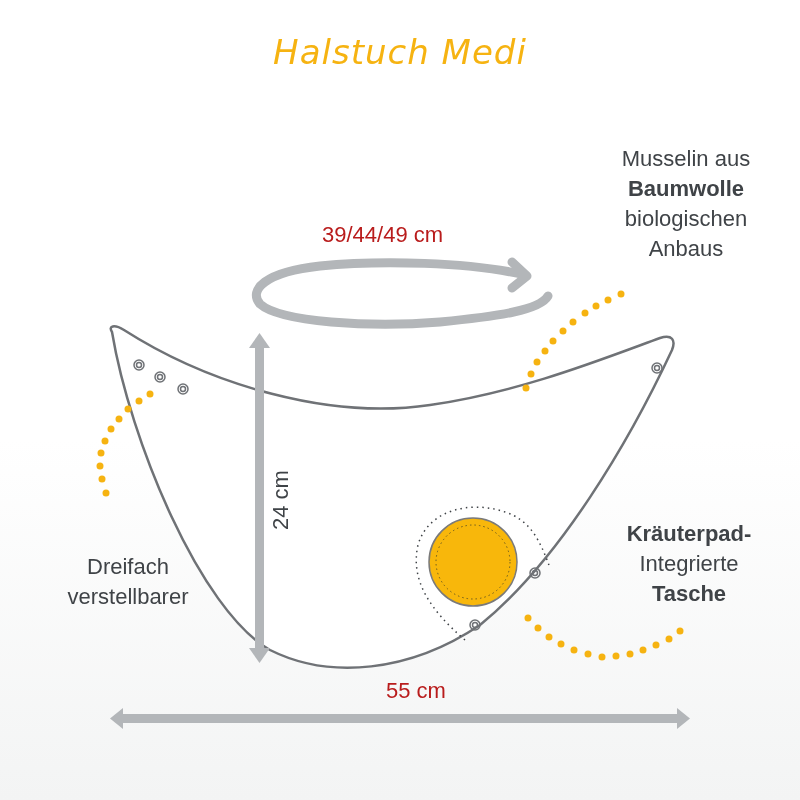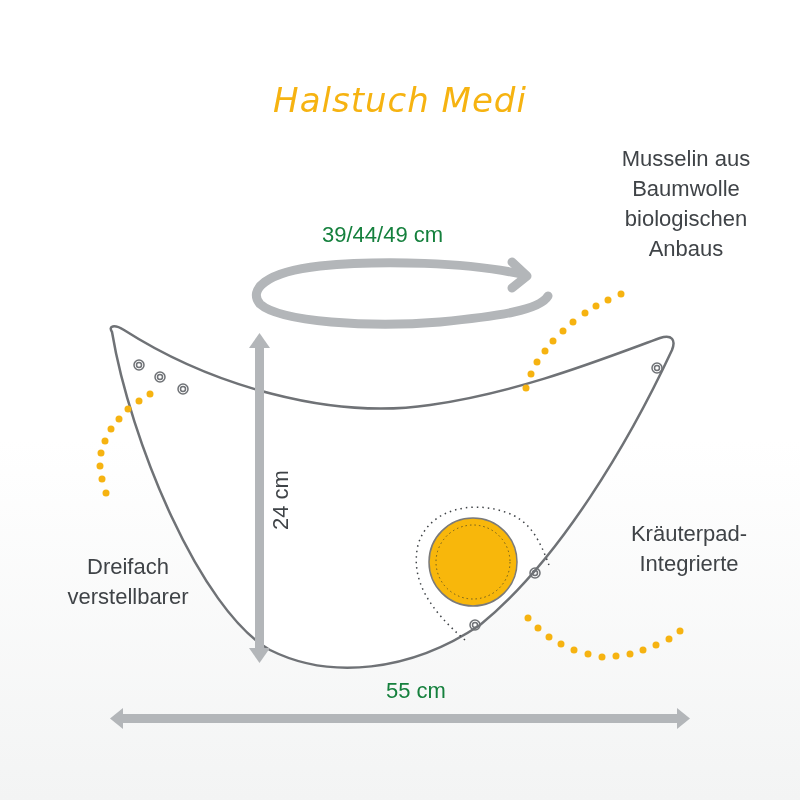--- a/index.html
+++ b/index.html
@@ -5,29 +5,29 @@
   html, body { margin: 0; padding: 0; }
   body {
     width: 800px; height: 800px; overflow: hidden; position: relative;
     background: linear-gradient(to bottom, #ffffff 0%, #ffffff 55%, #f3f4f4 100%);
     font-family: "Liberation Sans", sans-serif;
     color: #3f4347;
   }
   .title {
     position: absolute; left: 0; top: 32px; width: 800px; text-align: center;
     font-family: "DejaVu Sans", sans-serif; font-size: 34px; font-weight: normal;
-    color: #f6b311; letter-spacing: 1px; font-style: italic; margin-top: 48px;
+    color: #f6b311; letter-spacing: 1px; font-style: italic;
   }
   svg.art { position: absolute; left: 0; top: 0; }
   .label {
     position: absolute; text-align: center; font-size: 22px; line-height: 30px;
     color: #3f4347; font-weight: 300;
   }
-  .label b { font-weight: normal; color: #3f4347; }
-  .dim { position: absolute; font-size: 22px; color: #15803d; }
+  .label b { font-weight: bold; color: #3f4347; }
+  .dim { position: absolute; font-size: 22px; color: #b91c1c; }
   .dim-vert {
     position: absolute; left: 268px; top: 530px; font-size: 22px; color: #3f4347;
     transform: rotate(-90deg); transform-origin: left top; white-space: nowrap;
   }
 </style>
 </head>
 <body>
 
 <div class="title">Halstuch Medi</div>
 
@@ -126,13 +126,14 @@
 </div>
 
 <div class="label" style="left:38px; top:506px; width:180px;margin-top:46px;">
   <div>Dreifach</div>
   <div>verstellbarer</div>
 </div>
 
 <div class="label" style="left:604px; top:519px; width:170px;">
   <div><b>Kräuterpad-</b></div>
   <div>Integrierte</div>
+  <div><b>Tasche</b></div>
 </div>
 
 </body></html>

